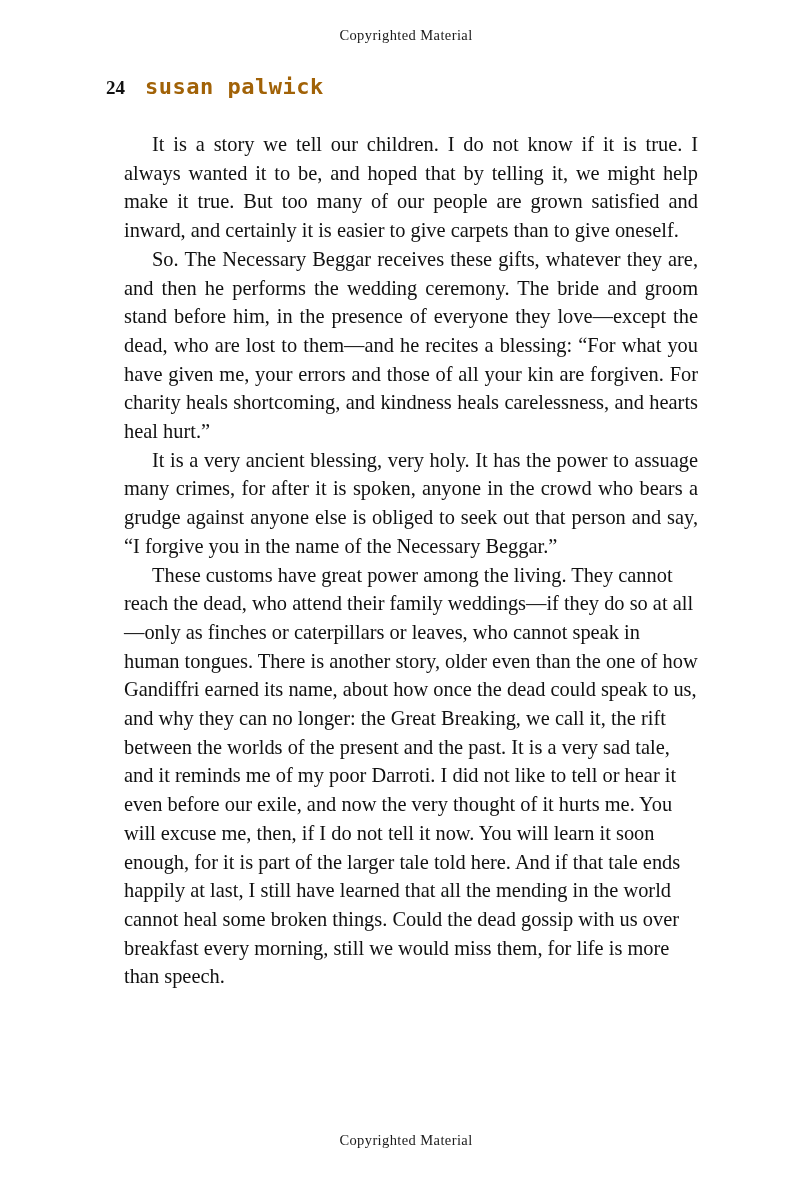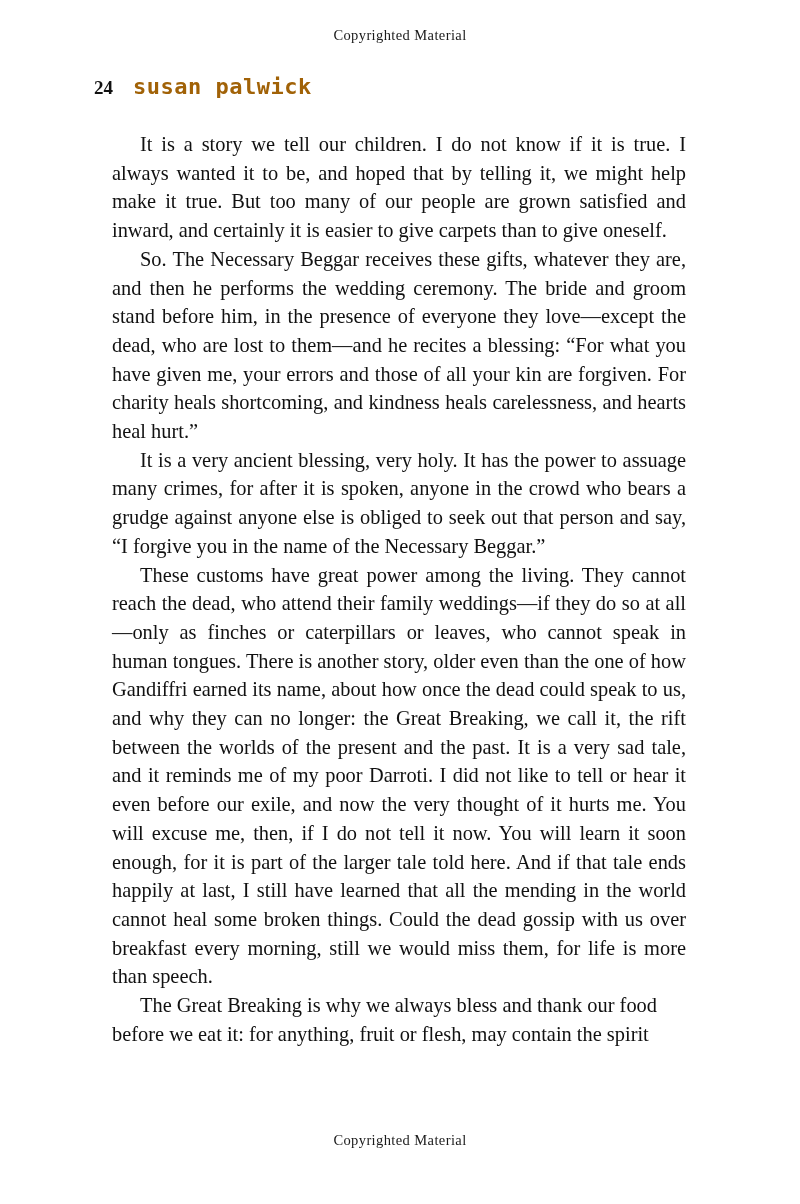--- a/index.html
+++ b/index.html
@@ -13,20 +13,21 @@
     position: relative;
     font-family: "Liberation Serif", serif;
     color: #111111;
     overflow: hidden;
   }
 
   .page {
     position: absolute;
     inset: 0;
     background: #ffffff;
+    margin-left: 12px;
   }
 
   .copyright-top,
   .copyright-bottom {
     position: absolute;
     left: 0;
     width: 100%;
     text-align: center;
     font-family: "Liberation Serif", serif;
     font-size: 14.5px;
@@ -88,18 +89,17 @@
   <div class="running-head">
     <span class="folio">24</span>
     <span class="author-name">susan palwick</span>
   </div>
 
   <div class="body-text">
     <p>It is a story we tell our children. I do not know if it is true. I always wanted it to be, and hoped that by telling it, we might help make it true. But too many of our people are grown satisfied and inward, and certainly it is easier to give carpets than to give oneself.</p>
     <p>So. The Necessary Beggar receives these gifts, whatever they are, and then he performs the wedding ceremony. The bride and groom stand before him, in the presence of everyone they love—except the dead, who are lost to them—and he recites a blessing: “For what you have given me, your errors and those of all your kin are forgiven. For charity heals shortcoming, and kindness heals carelessness, and hearts heal hurt.”</p>
     <p>It is a very ancient blessing, very holy. It has the power to assuage many crimes, for after it is spoken, anyone in the crowd who bears a grudge against anyone else is obliged to seek out that person and say, “I forgive you in the name of the Necessary Beggar.”</p>
     <p>These customs have great power among the living. They cannot reach the dead, who attend their family weddings—if they do so at all—only as finches or caterpillars or leaves, who cannot speak in human tongues. There is another story, older even than the one of how Gandiffri earned its name, about how once the dead could speak to us, and why they can no longer: the Great Breaking, we call it, the rift between the worlds of the present and the past. It is a very sad tale, and it reminds me of my poor Darroti. I did not like to tell or hear it even before our exile, and now the very thought of it hurts me. You will excuse me, then, if I do not tell it now. You will learn it soon enough, for it is part of the larger tale told here. And if that tale ends happily at last, I still have learned that all the mending in the world cannot heal some broken things. Could the dead gossip with us over breakfast every morning, still we would miss them, for life is more than speech.</p>
-    <p>The Great Breaking is why we always bless and thank our food before we eat it: for anything, fruit or flesh, may contain the spirit</p>
   </div>
 
   <div class="copyright-bottom">Copyrighted Material</div>
 
 </div>
 
 </body></html>

